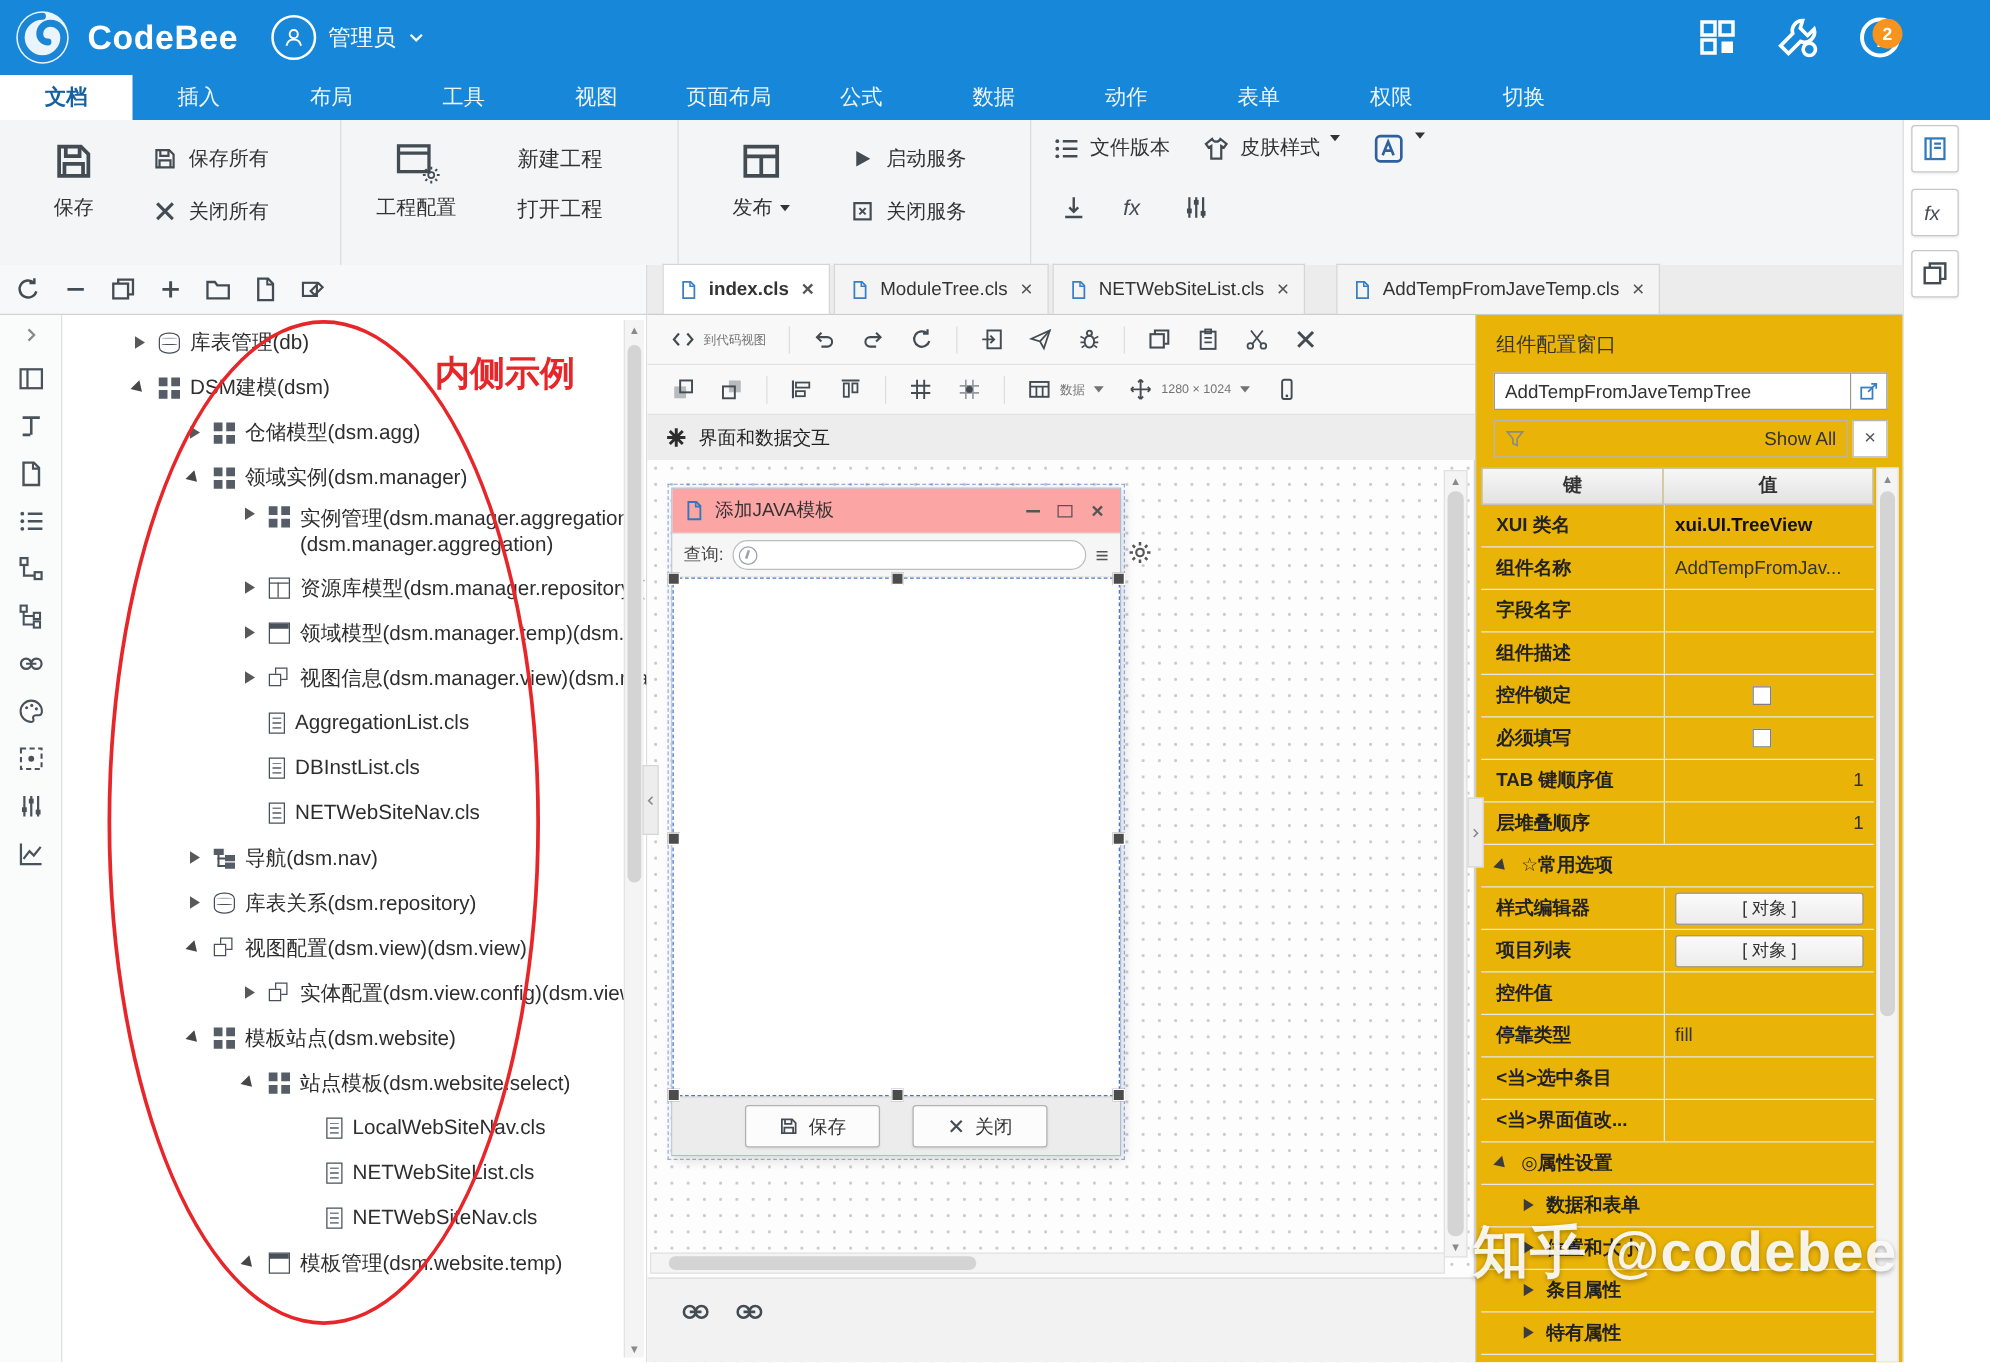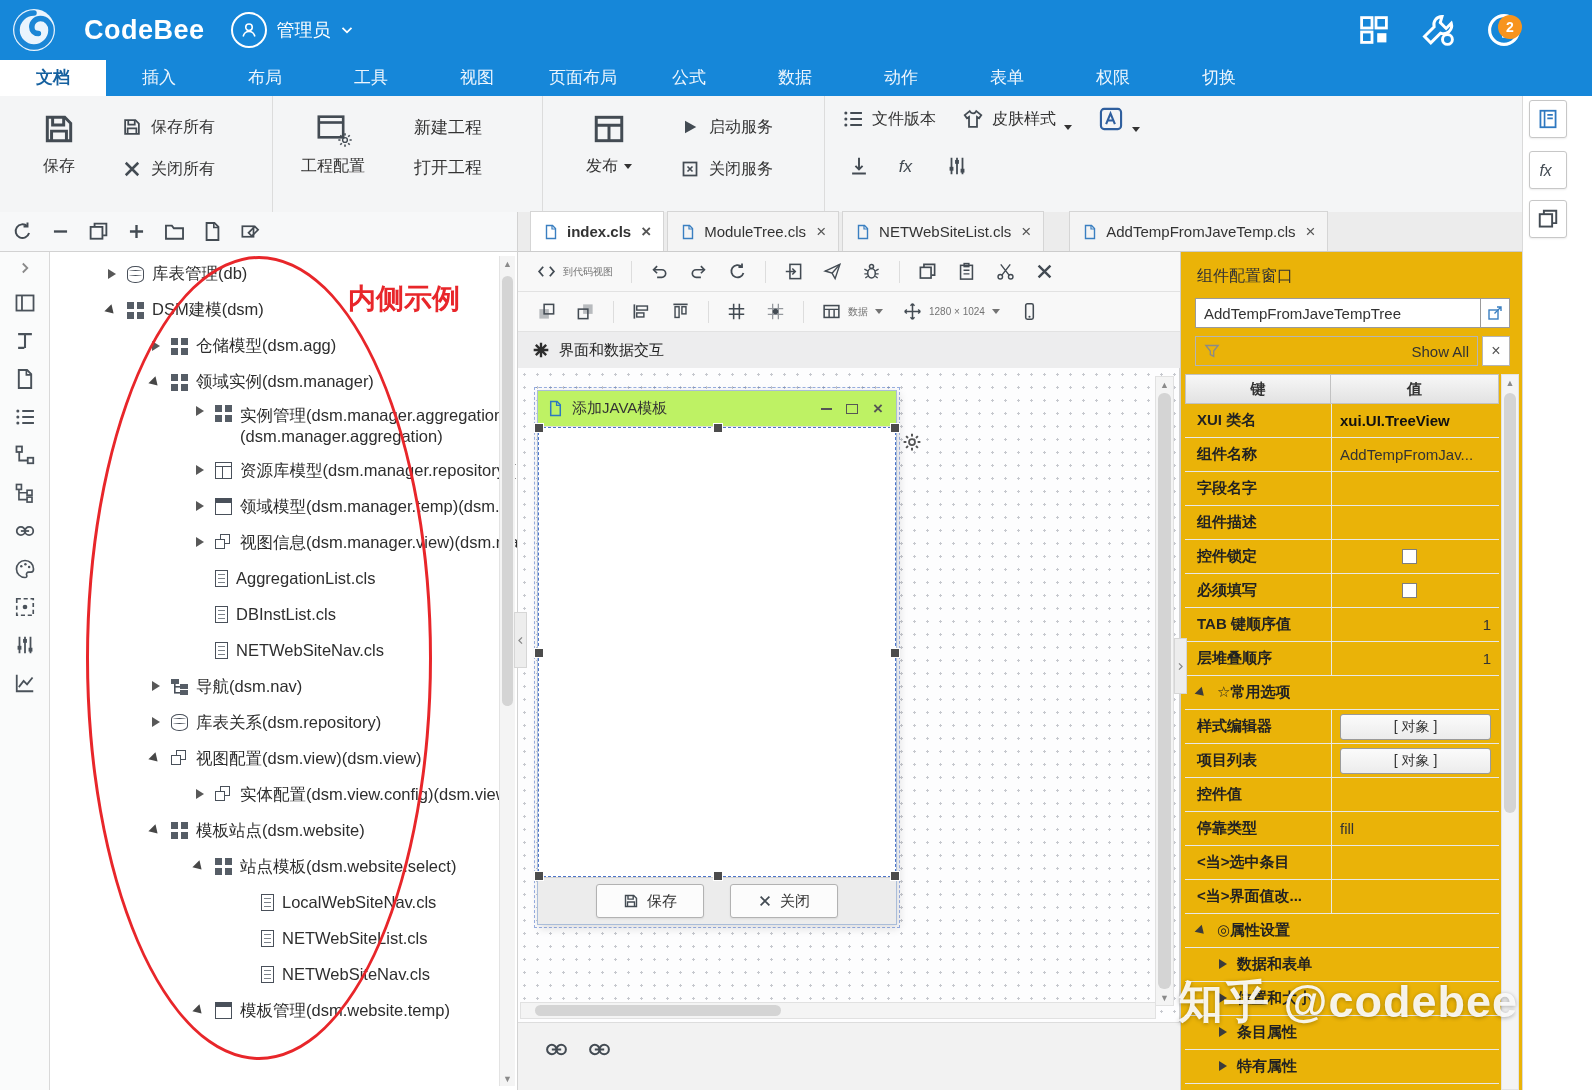--- a/index.html
+++ b/index.html
@@ -3,21 +3,21 @@
 <meta charset="utf-8">
 <style>
   html,body{margin:0;padding:0;background:#fff}
   #app{position:relative;width:1592px;height:1090px;overflow:hidden;background:#fff;
        font-family:"Liberation Sans","DejaVu Sans",sans-serif;color:#333}
   .ic{display:inline-block;vertical-align:middle;color:#434b53}
   .caret{display:inline-block;width:0;height:0;border-left:4px solid transparent;border-right:4px solid transparent;border-top:5px solid currentColor}
 
   
   #topbar{position:absolute;left:0;top:0;width:1592px;height:60px;background:#1687d9;display:flex;align-items:center}
-  #topbar .brand{color:#fff;font-size:27px;font-weight:bold;margin-left:28px;letter-spacing:.5px}
+  #topbar .brand{color:#fff;font-size:27px;font-weight:bold;margin-left:14px;letter-spacing:.5px}
   .avatar{width:32px;height:32px;border:2px solid #fff;border-radius:50%;display:flex;align-items:center;justify-content:center;margin-left:26px}
   #topbar .uname{color:#fff;font-size:18px;margin-left:10px}
   #topbar .uchev{color:#fff;margin-left:8px}
   .tb-right{position:absolute;top:0;height:60px;display:flex;align-items:center;gap:30px;right:70px}
   .badge{position:absolute;left:1498px;top:15px;width:24px;height:24px;border-radius:50%;background:#f7941e;color:#fff;
          font-size:14px;font-weight:bold;display:flex;align-items:center;justify-content:center;z-index:3}
 
   
   #menubar{position:absolute;left:0;top:60px;width:1592px;height:36px;background:#1687d9;display:flex}
   .mtab{width:106px;height:36px;line-height:36px;text-align:center;color:#eef6fd;font-size:17px;cursor:default}
@@ -27,21 +27,21 @@
   #ribbon{position:absolute;left:0;top:96px;width:1592px;height:116px;background:#f4f5f6;border-bottom:1px solid #d3d3d3}
   .rg{position:absolute;top:0;height:116px;border-right:1px solid #dcdcdc}
   .gA{left:0;width:272px}.gB{left:272px;width:270px}.gC{left:542px;width:282px}.gD{left:824px;width:430px;border-right:none}
   .big{position:absolute;top:8px;width:78px;display:flex;flex-direction:column;align-items:center;gap:10px;padding-top:8px;font-size:16px;color:#333}
   .rstack{position:absolute;display:flex;flex-direction:column}
   .rrow{display:flex;align-items:center;gap:9px;height:42px;font-size:16px;color:#333;white-space:nowrap}
   .rrow .ic{width:20px;height:20px}
   .rtext{font-size:17px;color:#333;height:40px;line-height:40px}
   .gD .drow1{position:absolute;left:18px;top:10px;display:flex;align-items:center;gap:26px;font-size:16px;color:#333}
   .gD .drow2{position:absolute;left:24px;top:58px;display:flex;align-items:center;gap:26px}
-  .ritem{display:flex;align-items:flex-end;gap:8px}
+  .ritem{display:flex;align-items:flex-start;gap:8px}
 
   
   #edge{position:absolute;left:1522px;top:96px;width:70px;height:994px;background:#fff;border-left:1px solid #dadada}
   .ebox{position:absolute;left:6px;width:36px;height:36px;background:#fff;border:1px solid #c7c7c7;border-radius:3px;
         display:flex;align-items:center;justify-content:center;box-shadow:0 1px 2px rgba(0,0,0,.08)}
 
   
   #tree-header{position:absolute;left:0;top:212px;width:518px;height:40px;background:#f7f8f9;border-bottom:1px solid #d2d2d2;
                border-right:1px solid #d2d2d2;display:flex;align-items:center;gap:17px;padding-left:12px;box-sizing:border-box}
   #tabstrip{position:absolute;left:518px;top:212px;width:1004px;height:40px;background:#ececec;border-bottom:1px solid #cccccc;
@@ -120,21 +120,21 @@
   .tbtn .ic{width:19px;height:19px}
   .sep{width:1px;height:22px;background:#ddd;margin:0 5px}
 
   #canvas{position:absolute;left:0;top:116px;width:662px;height:722px;background:#fdfdfe;border-right:1px solid #d2d2d2;box-sizing:border-box;
           background-image:radial-gradient(#c6c8ce 1px,transparent 1.3px);background-size:13px 13px}
 
   
   #dlg{position:absolute;left:19px;top:22px;width:360px;height:535px;background:#fff;border:1px solid #aabdd9;
        outline:1px dashed rgba(70,110,200,.55);outline-offset:2px;box-shadow:2px 3px 9px rgba(0,0,0,.14);
        display:flex;flex-direction:column;box-sizing:border-box}
-  #dlg-title{height:35px;background:#bef264;border-bottom:1px solid #dcdcdc;display:flex;align-items:center;gap:8px;padding:0 9px;flex:none}
+  #dlg-title{height:35px;background:#fca5a5;border-bottom:1px solid #dcdcdc;display:flex;align-items:center;gap:8px;padding:0 9px;flex:none}
   #dlg-title .t{flex:1;font-size:15px;color:#333}
   .winbtn{display:flex;align-items:center;justify-content:center;width:18px;height:18px;color:#555;cursor:pointer}
   .wb-min{width:11px;height:2px;background:#555}
   .wb-max{width:10px;height:8px;border:1.5px solid #555}
   .wb-x{font-size:17px;font-weight:bold}
   #dlg-query{height:34px;background:#f6f6f6;border-bottom:1px solid #e3e3e3;display:flex;align-items:center;gap:7px;padding:0 9px;font-size:14px;color:#444;flex:none}
   .qwrap{position:relative;flex:1}
   .qwrap input{width:100%;height:24px;border:1px solid #bdbdbd;border-radius:12px;box-sizing:border-box;padding-left:27px;font-size:13px;outline:none;background:#fff}
   .qico{position:absolute;left:5px;top:4.5px;width:15px;height:15px;border:1.4px solid #9aa1a8;border-radius:50%;box-sizing:border-box}
   .qico::before{content:"";position:absolute;left:5.5px;top:2.5px;width:1.6px;height:7px;background:#9aa1a8;transform:rotate(18deg)}
@@ -1013,20 +1013,28 @@
             </svg>
           <span class="t">添加JAVA模板</span>
           <span class="winbtn">
               <span class="wb-min"></span>
             </span>
           <span class="winbtn">
               <span class="wb-max"></span>
             </span>
           <span class="winbtn wb-x">×</span>
         </div>
+        <div id="dlg-query">
+          <span>查询:</span>
+          <span class="qwrap">
+            <span class="qico"></span>
+            <input value="" style="">
+          </span>
+          <span class="qburger">≡</span>
+        </div>
         <div id="dlg-body">
           <span class="hd h-tl"></span>
           <span class="hd h-tm"></span>
           <span class="hd h-tr"></span>
           <span class="hd h-ml"></span>
           <span class="hd h-mr"></span>
           <span class="hd h-bl"></span>
           <span class="hd h-bm"></span>
           <span class="hd h-br"></span>
         </div>

